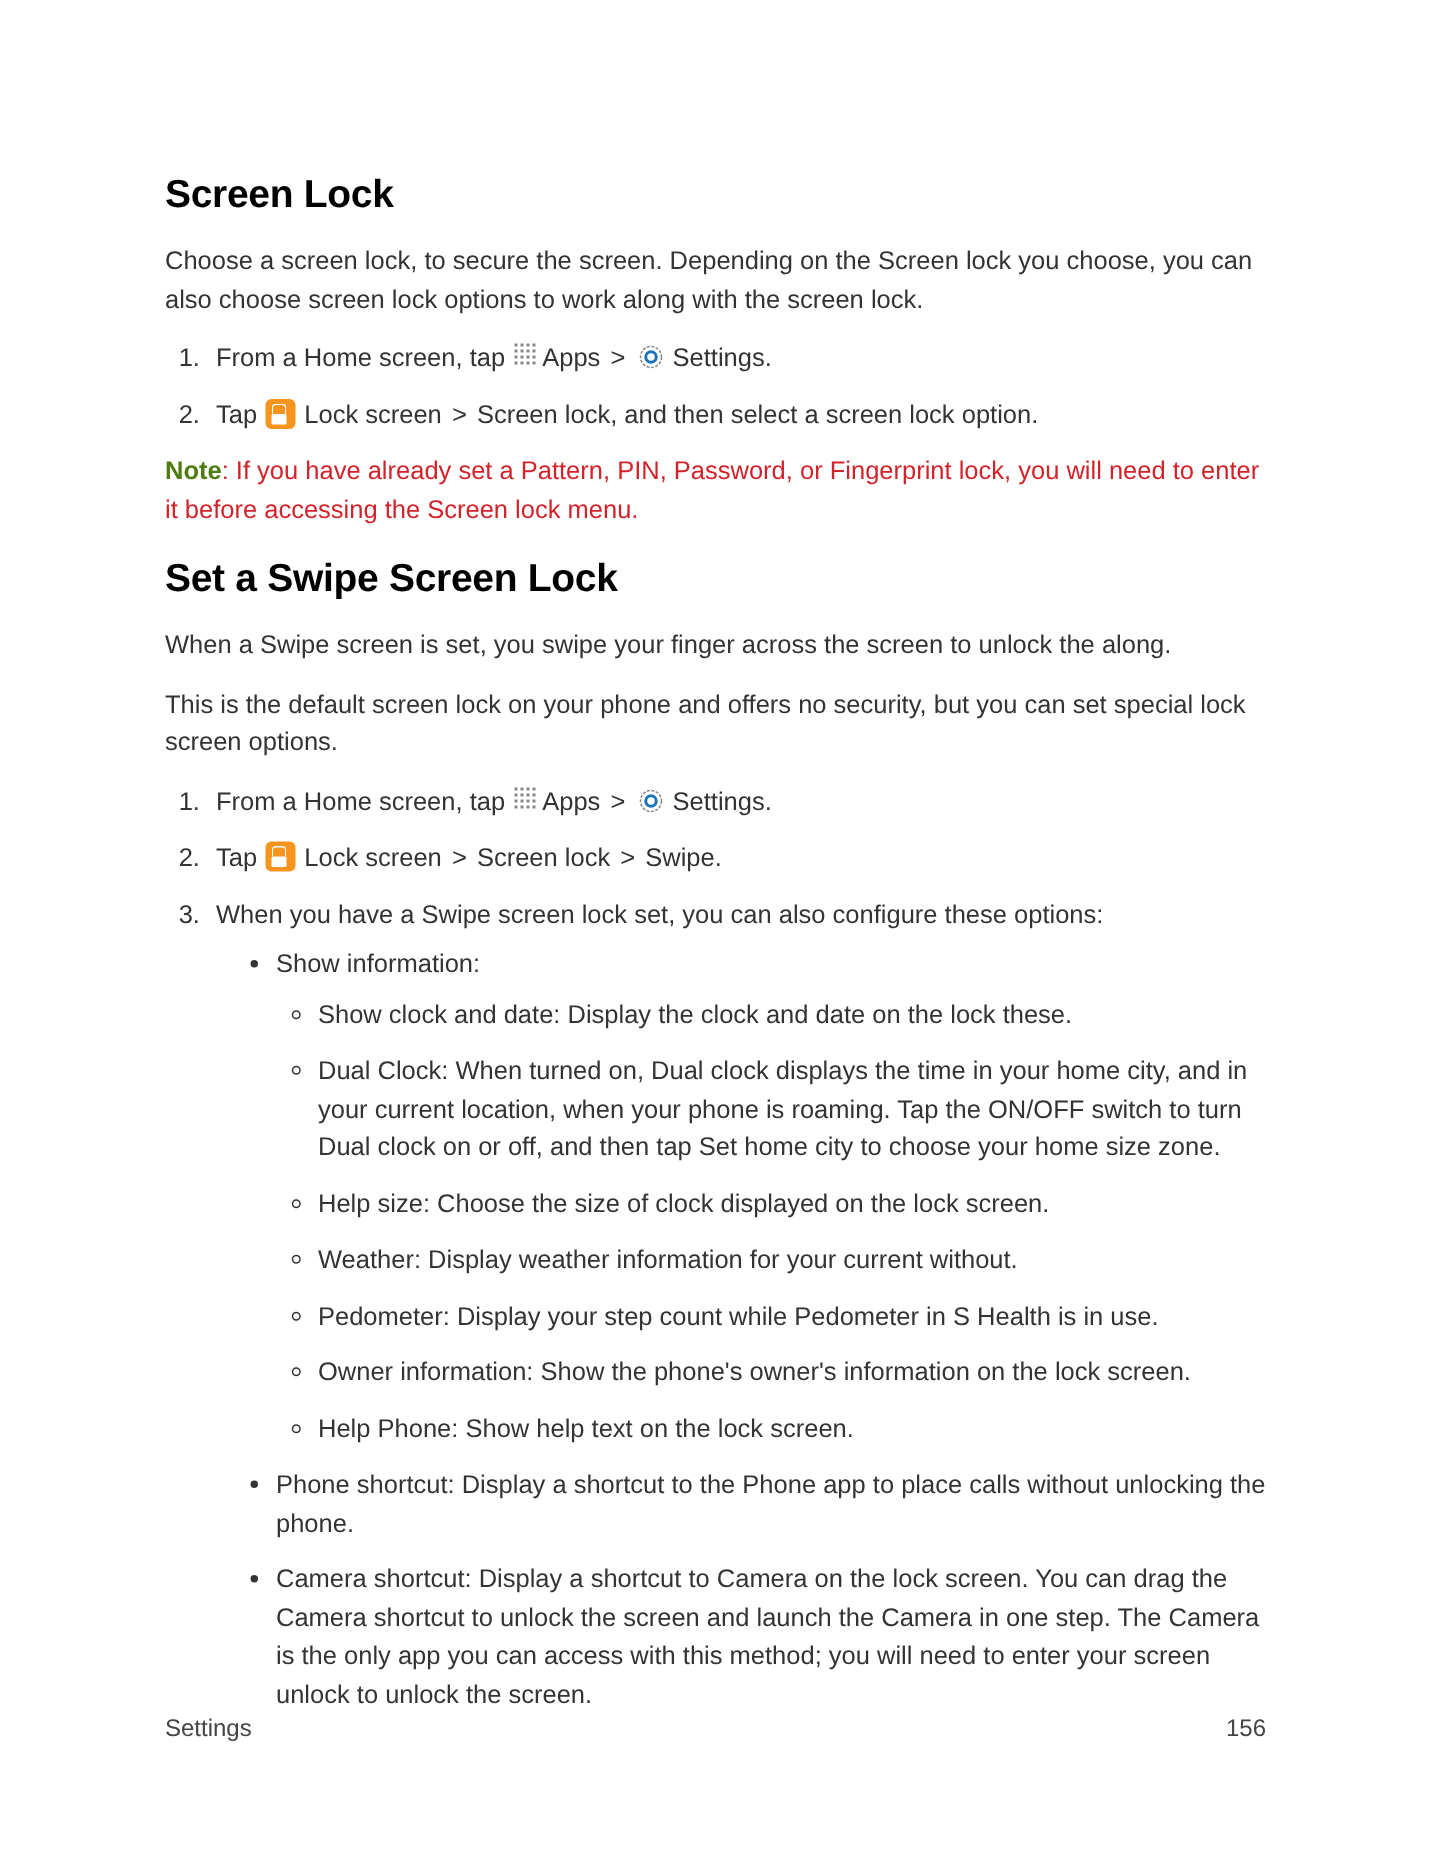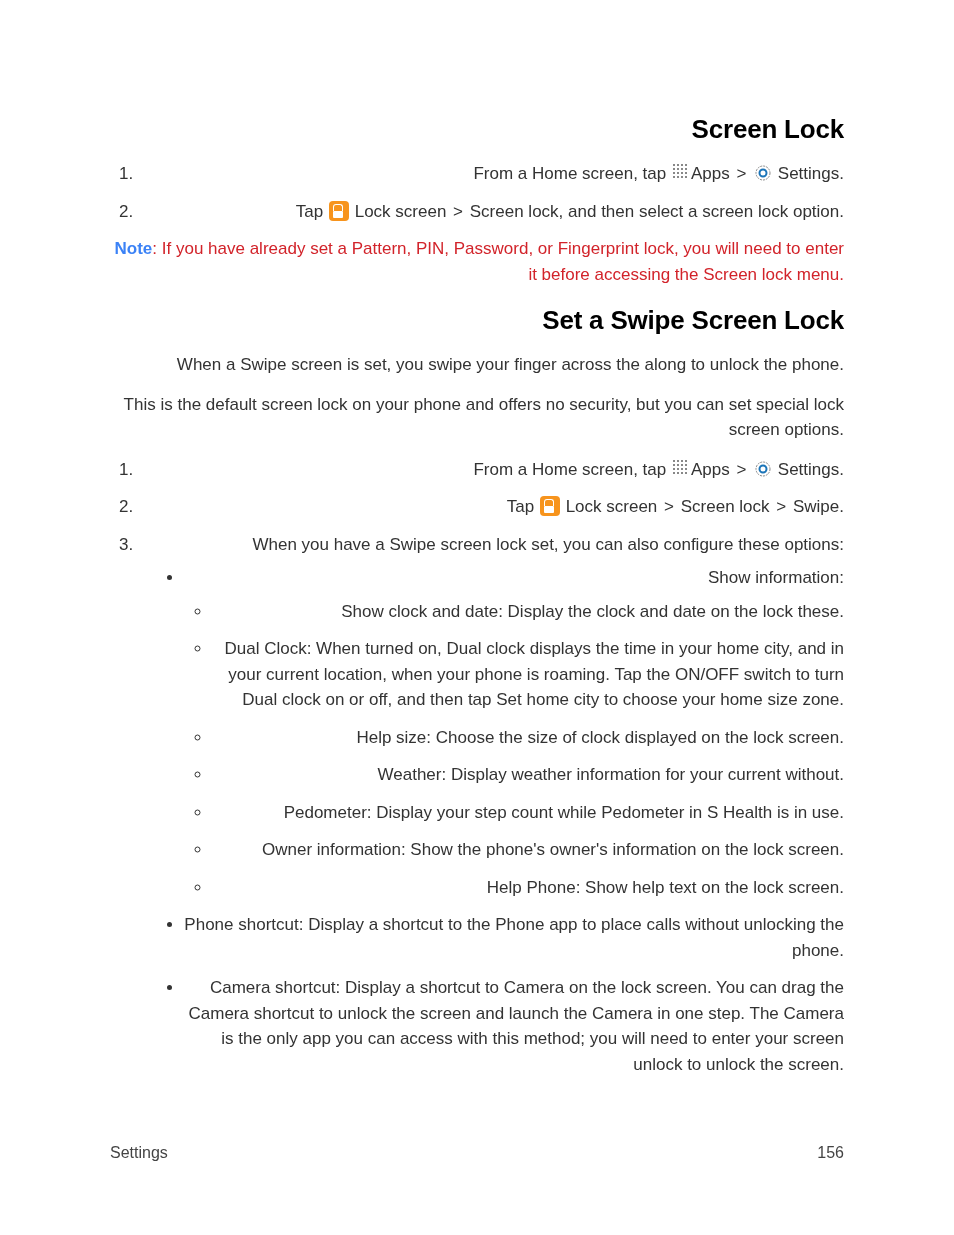--- a/index.html
+++ b/index.html
@@ -10,21 +10,20 @@
     line-height: 1.5;
     color: #333;
     background: #fff;
   }
   .page {
     width: 954px;
     height: 1235px;
     box-sizing: border-box;
     padding: 110px 110px 70px 110px;
     position: relative;
-    text-align: right;
   }
   h2.heading {
     font-family: Arial, Helvetica, sans-serif;
     font-weight: 900;
     font-size: 26px;
     color: #000;
     margin: 0 0 12px 0;
     letter-spacing: -0.2px;
   }
   p.body {
@@ -49,21 +48,21 @@
   ul.circles {
     list-style-type: circle;
     margin: 8px 0 0 0;
     padding-left: 28px;
   }
   ul.circles > li {
     margin-bottom: 12px;
   }
   .bold { font-weight: normal; }
   .note { color: #d2232a; margin: 6px 0 22px 0; }
-  .note-label { font-weight: bold; color: #3b82f6; }
+  .note-label { font-weight: bold; color: #4d7c0f; }
   .icon {
     display: inline-block;
     vertical-align: -3px;
     margin: 0 1px;
   }
   .icon.apps {
     width: 18px; height: 18px;
     vertical-align: -2px;
   }
   .icon.settings {
@@ -106,20 +105,21 @@
     font-size: 16px;
   }
 </style>
 </head>
 <body>
 
 <div class="page">
 
   <h2 class="heading">Screen Lock</h2>
 
+  <p class="body">Choose a screen lock, to secure the screen. Depending on the Screen lock you choose, you can also choose screen lock options to work along with the screen lock.</p>
 
   <ol class="steps">
     <li>
       <span>From a Home screen, tap </span><span class="icon apps"><svg width="18" height="18" viewBox="0 0 18 18">
             <g fill="#888">
               <rect x="1" y="1" width="2" height="2"></rect>
               <rect x="5" y="1" width="2" height="2"></rect>
               <rect x="9" y="1" width="2" height="2"></rect>
               <rect x="13" y="1" width="2" height="2"></rect>
               <rect x="1" y="5" width="2" height="2"></rect>
@@ -150,21 +150,21 @@
       <span class="bold">Screen lock</span><span>, and then select a screen lock option.</span>
     </li>
   </ol>
 
   <p class="body note">
     <span class="note-label">Note</span><span>: If you have already set a Pattern, PIN, Password, or Fingerprint lock, you will need to enter it before accessing the Screen lock menu.</span>
   </p>
 
   <h2 class="heading">Set a Swipe Screen Lock</h2>
 
-  <p class="body">When a Swipe screen is set, you swipe your finger across the along to unlock the phone.</p>
+  <p class="body">When a Swipe screen is set, you swipe your finger across the screen to unlock the along.</p>
   <p class="body">This is the default screen lock on your phone and offers no security, but you can set special lock screen options.</p>
 
   <ol class="steps">
     <li>
       <span>From a Home screen, tap </span><span class="icon apps"><svg width="18" height="18" viewBox="0 0 18 18">
             <g fill="#888">
               <rect x="1" y="1" width="2" height="2"></rect>
               <rect x="5" y="1" width="2" height="2"></rect>
               <rect x="9" y="1" width="2" height="2"></rect>
               <rect x="13" y="1" width="2" height="2"></rect>

